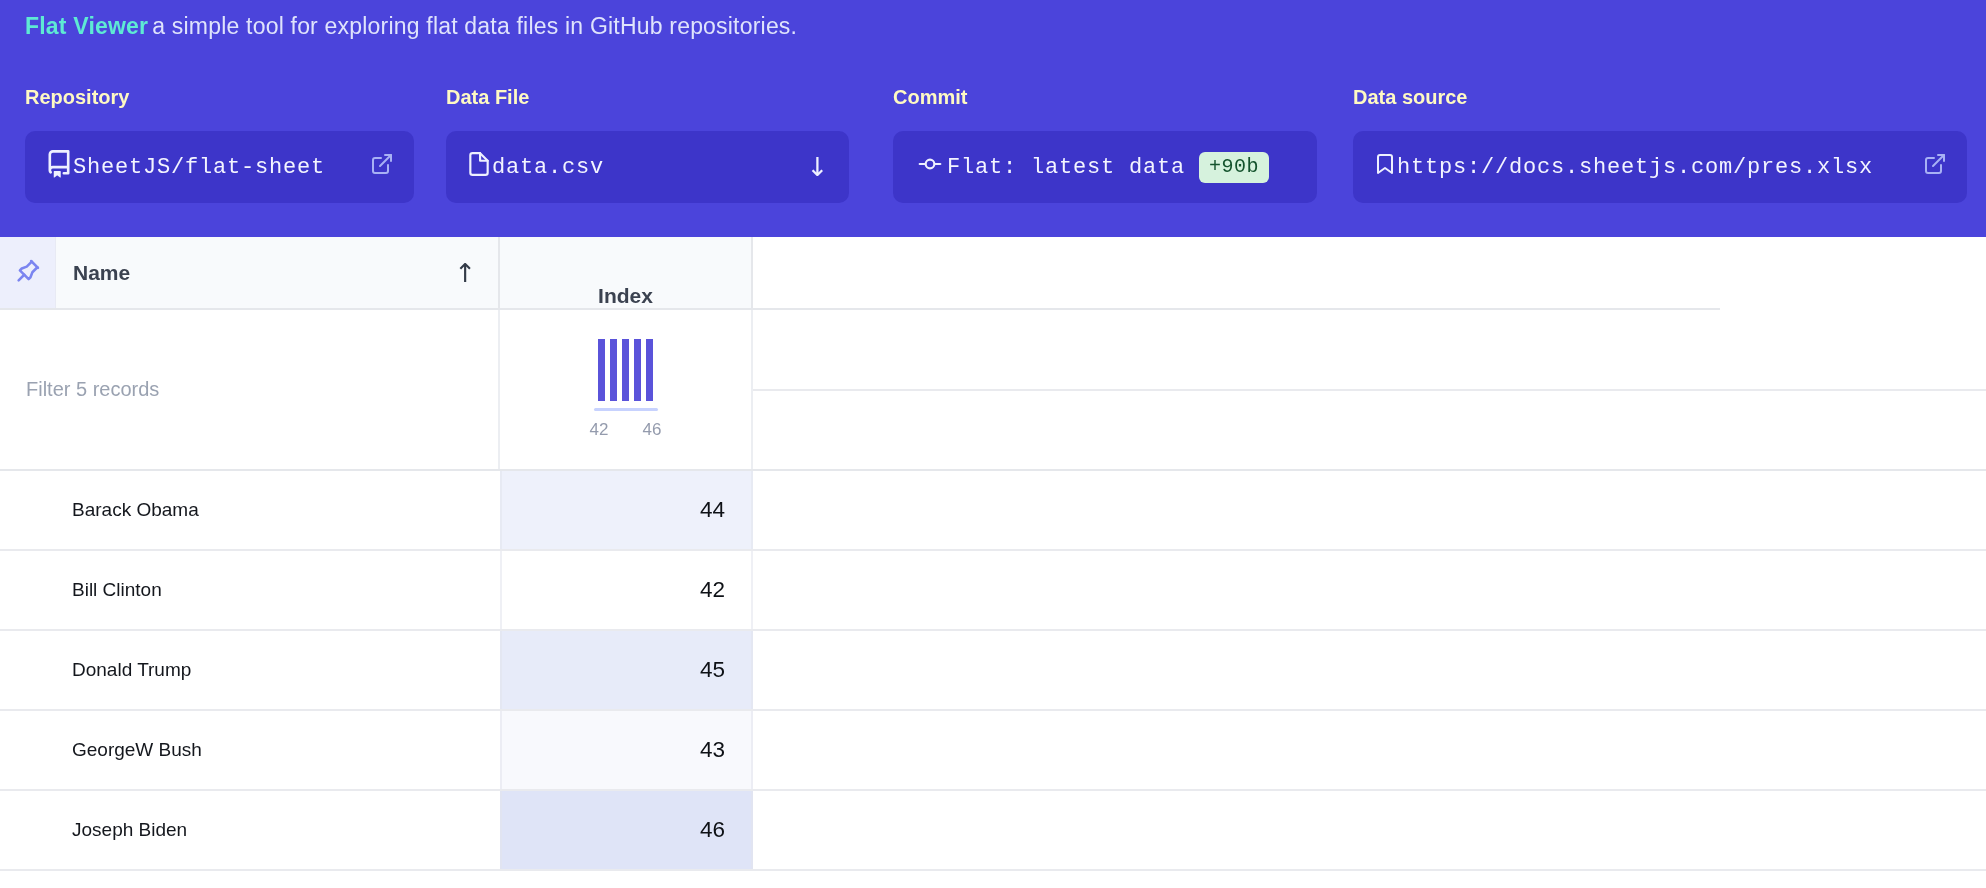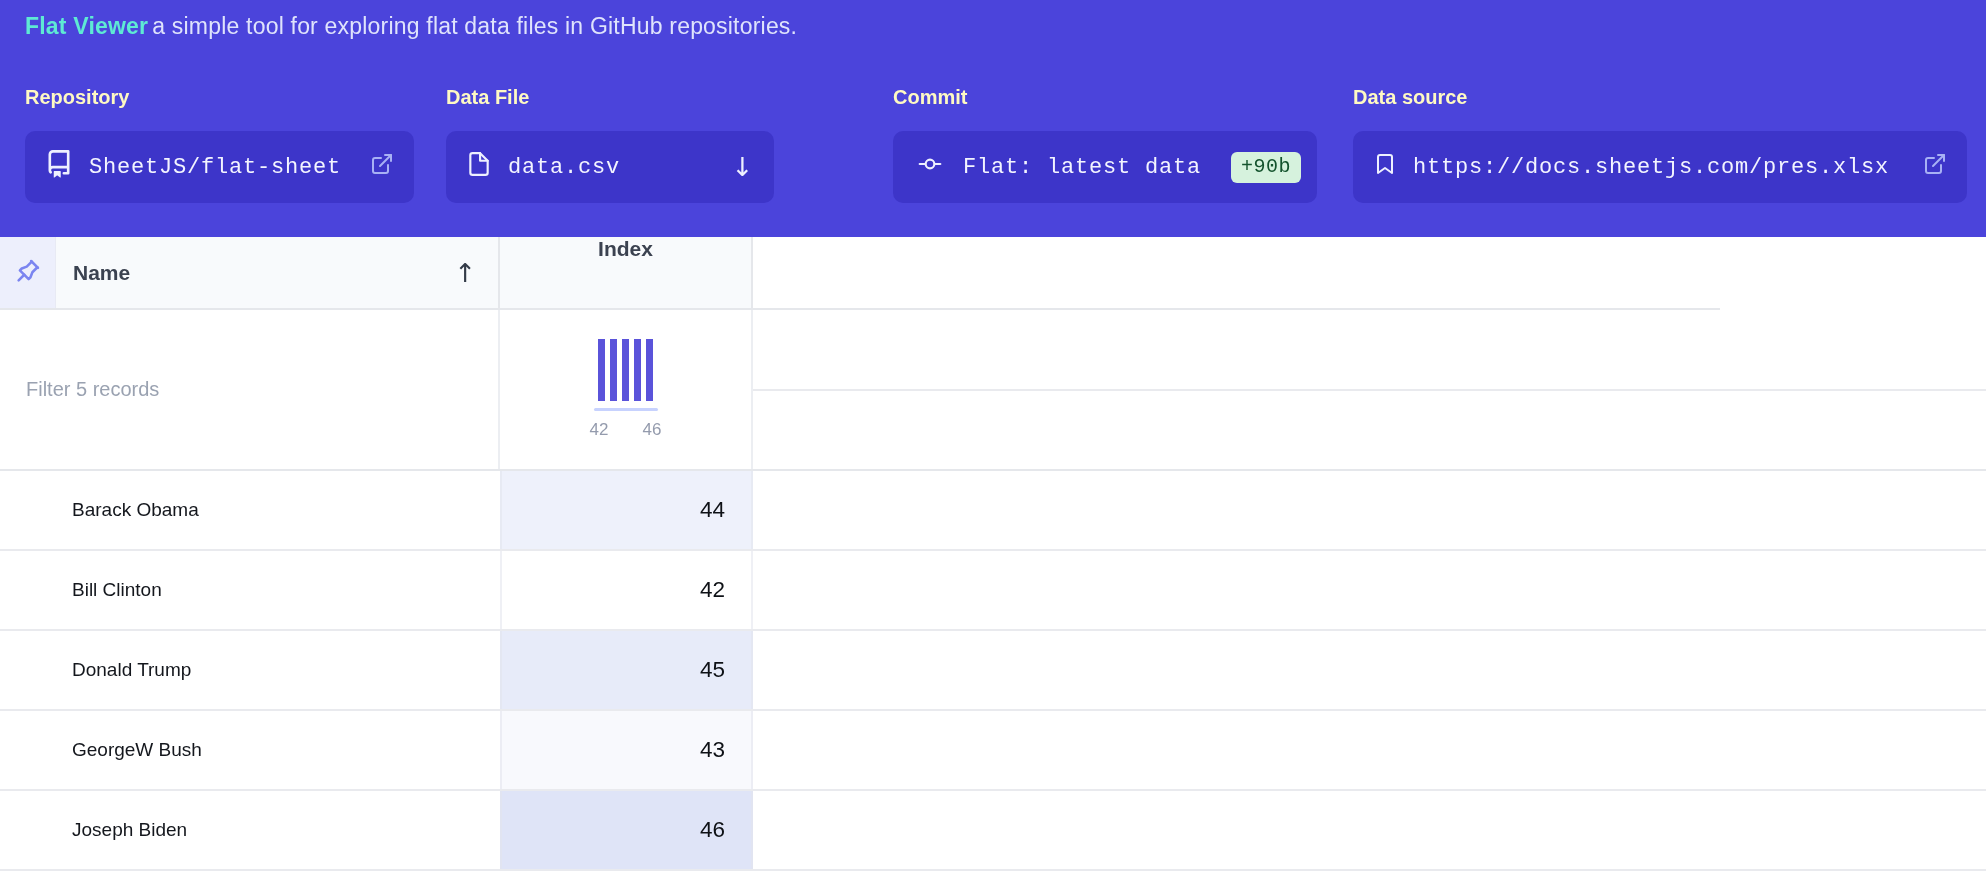--- a/index.html
+++ b/index.html
@@ -6,47 +6,47 @@
   html,body { width:1986px; height:888px; overflow:hidden; background:#fff;
               font-family:"Liberation Sans", sans-serif; position:relative; }
 
   
   .topbar { position:absolute; left:0; top:0; width:1986px; height:237px; background:#4b44db; }
   .app-title { position:absolute; left:25px; top:13px; font-size:23px; color:#dfe3fc; letter-spacing:.2px; }
   .app-title b { color:#5eead4; font-weight:700; margin-right:4px; }
 
   .field-label { position:absolute; top:86px; font-size:20px; font-weight:700; color:#fef9c3; }
   .pill { position:absolute; top:131px; height:72px; background:#3d35c9; border-radius:10px;
-          display:flex; align-items:center; padding:0 20px; gap:16px;
+          display:flex; align-items:center; padding:0 20px; 
           color:#f3f4ff; font-family:"Liberation Mono","DejaVu Sans Mono",monospace;
           font-size:22px; letter-spacing:.8px; cursor:pointer; border:none; white-space:nowrap; }
   .pill svg { flex:0 0 auto; }
   .ext { margin-left:auto; }
   .dd-arrow { margin-left:auto; font-size:26px; color:#eef0ff; font-family:"DejaVu Sans",sans-serif; }
   .badge { margin-left:14px; background:#d6f2dd; color:#14532d; border-radius:6px;
            padding:3px 10px 5px; font-size:20px; letter-spacing:.5px; }
 
   .f-repo-label { left:25px; }   .f-repo { left:25px;  width:389px; }
-  .f-file-label { left:446px; }  .f-file { left:446px; width:328px; }
+  .f-file-label { left:446px; }  .f-file { left:446px; width:403px; }
   .f-commit-label { left:893px; }.f-commit { left:893px; width:424px; }
   .f-src-label { left:1353px; }  .f-src { left:1353px; width:614px; }
 
   
   .grid-header { position:absolute; left:0; top:237px; width:1720px; height:73px;
                  border-bottom:2px solid #e5e7eb; background:#fff; }
   .pin-btn { position:absolute; left:0; top:0; width:56px; height:71px; background:#edeffc;
              border:none; border-right:1px solid #e8eaf4; display:flex; align-items:center;
              justify-content:center; cursor:pointer; color:#7b85f0; }
   .col-name { position:absolute; left:56px; top:0; width:444px; height:71px; background:#f8fafc;
               border-right:2px solid #e5e7eb; display:flex; align-items:center;
               padding:0 22px 0 17px; font-size:21px; font-weight:600; color:#3b4250; cursor:pointer; }
   .sort-icon { margin-left:auto; font-size:26px; font-weight:400; color:#333b48;
                font-family:"DejaVu Sans",sans-serif; line-height:1; }
   .col-index { position:absolute; left:500px; top:0; width:253px; height:71px; background:#f8fafc;
-               border-right:2px solid #e5e7eb; display:flex; align-items:flex-start; justify-content:center;
+               border-right:2px solid #e5e7eb; display:flex; align-items:flex-end; justify-content:center;
                font-size:21px; font-weight:600; color:#3b4250; cursor:pointer; }
 
   
   .filter-row { position:absolute; left:0; top:310px; width:1986px; height:161px;
                 border-bottom:2px solid #e5e7eb; background:#fff; }
   .filter-input { position:absolute; left:0; top:0; width:500px; height:159px; border:none;
                   border-right:2px solid #eceef2; outline:none; padding-left:26px;
                   font-size:20px; color:#111827; background:#fff;
                   font-family:"Liberation Sans",sans-serif; }
   .filter-input::placeholder { color:#9aa2b1; }

